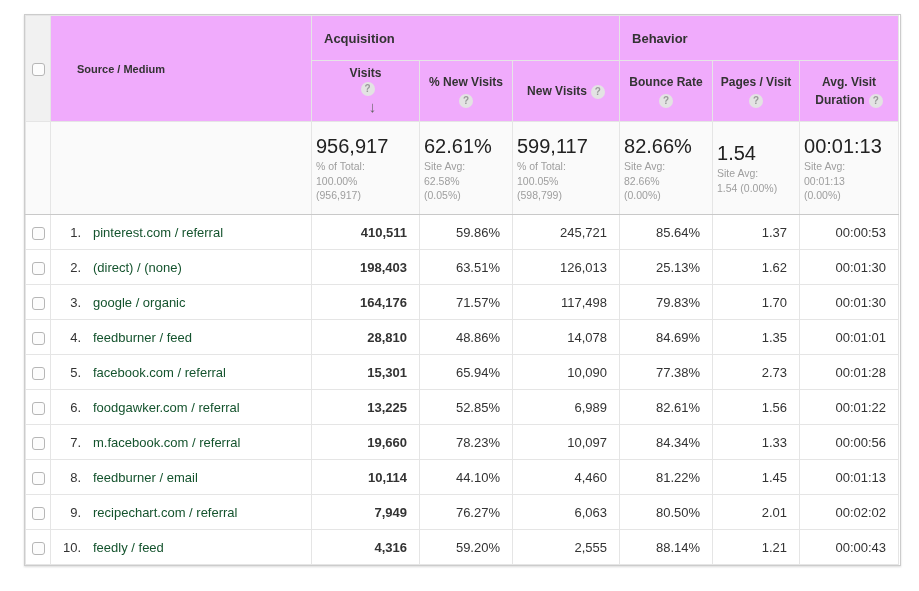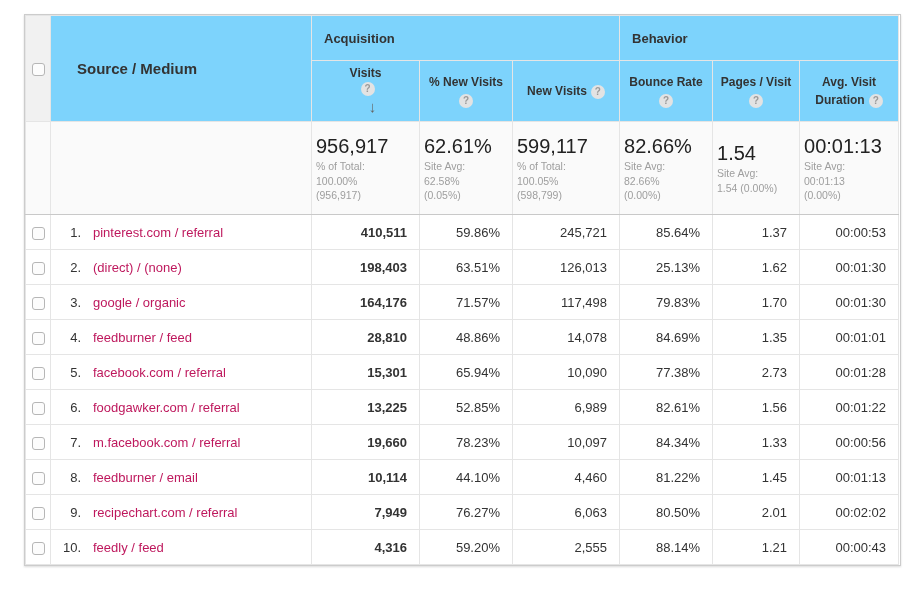--- a/index.html
+++ b/index.html
@@ -8,44 +8,44 @@
         border:1px solid #ccc;box-shadow:0 1px 2px rgba(0,0,0,0.15);}
   
   .card::before,.card::after{content:"";position:absolute;bottom:7px;width:46%;height:12px;z-index:-1;}
   .card::before{left:10px;transform:rotate(-1.8deg);box-shadow:0 12px 9px rgba(0,0,0,0.38);}
   .card::after{right:10px;transform:rotate(2.4deg);box-shadow:0 14px 11px rgba(0,0,0,0.45);}
   table{border-collapse:collapse;table-layout:fixed;width:873px;font-size:13px;color:#333;}
   col.c-check{width:25px;}  col.c-source{width:261px;} col.c-visits{width:108px;}
   col.c-pnew{width:93px;}   col.c-newv{width:107px;}  col.c-bounce{width:93px;}
   col.c-pages{width:87px;}  col.c-dur{width:99px;}
   th,td{border:1px solid #e5e5e5;padding:0;vertical-align:middle;}
-  thead th{background:#7dd3fc;font-weight:bold;color:#333;}
+  thead th{background:#f0abfc;font-weight:bold;color:#333;}
   .group-row th{height:44px;text-align:left;padding-left:12px;font-size:13px;}
   .colhead-row th{height:60px;text-align:center;font-size:12px;line-height:1.5;}
   th.chk-head{background:#f1f1f1;}
-  th.src-head{text-align:left;padding-left:26px;font-size:15px;}
+  th.src-head{text-align:left;padding-left:26px;font-size:11px;}
   .help{display:inline-block;width:14px;height:14px;border-radius:50%;background:#e3e3e3;
         color:#9a9a9a;font-size:10px;line-height:14px;text-align:center;font-weight:bold;
         vertical-align:middle;margin-left:4px;cursor:pointer;}
   .sort-arrow{color:#666;font-size:15px;font-weight:bold;margin-left:14px;vertical-align:middle;cursor:pointer;}
   .visits-head-inner{display:flex;align-items:center;justify-content:center;flex-direction:column;}
   
   .summary-row td{background:#fafafa;border-top:1px solid #c9c9c9;border-bottom:1px solid #c9c9c9;height:80px;}
   .sum-cell{padding:6px 12px 6px 4px;}
   .sum-value{font-size:20px;color:#222;line-height:1.3;}
   .sum-sub{font-size:10.5px;color:#9e9e9e;line-height:1.4;white-space:pre-line;}
   
   tbody.data td{height:34px;background:#fff;}
   td.chk-cell{background:#f5f5f5;text-align:center;}
   td.num-cell{text-align:right;padding-right:12px;}
   td.visits-cell{font-weight:bold;background:#f9f9f9;text-align:right;}
   td.src-cell{padding-left:0;}
   .src-inner{display:flex;align-items:center;}
   .rank{display:inline-block;width:30px;text-align:right;margin-right:12px;color:#333;}
-  .src-link{color:#be185d;text-decoration:none;cursor:pointer;}
+  .src-link{color:#14532d;text-decoration:none;cursor:pointer;}
   .cbx{appearance:none;-webkit-appearance:none;width:13px;height:13px;border:1px solid #b6b6b6;
        border-radius:3px;background:#fcfcfc;margin:0;vertical-align:middle;cursor:pointer;}
 </style>
 </head>
 <body>
 
 <div class="page">
   <div class="card">
     <table>
       <colgroup>

